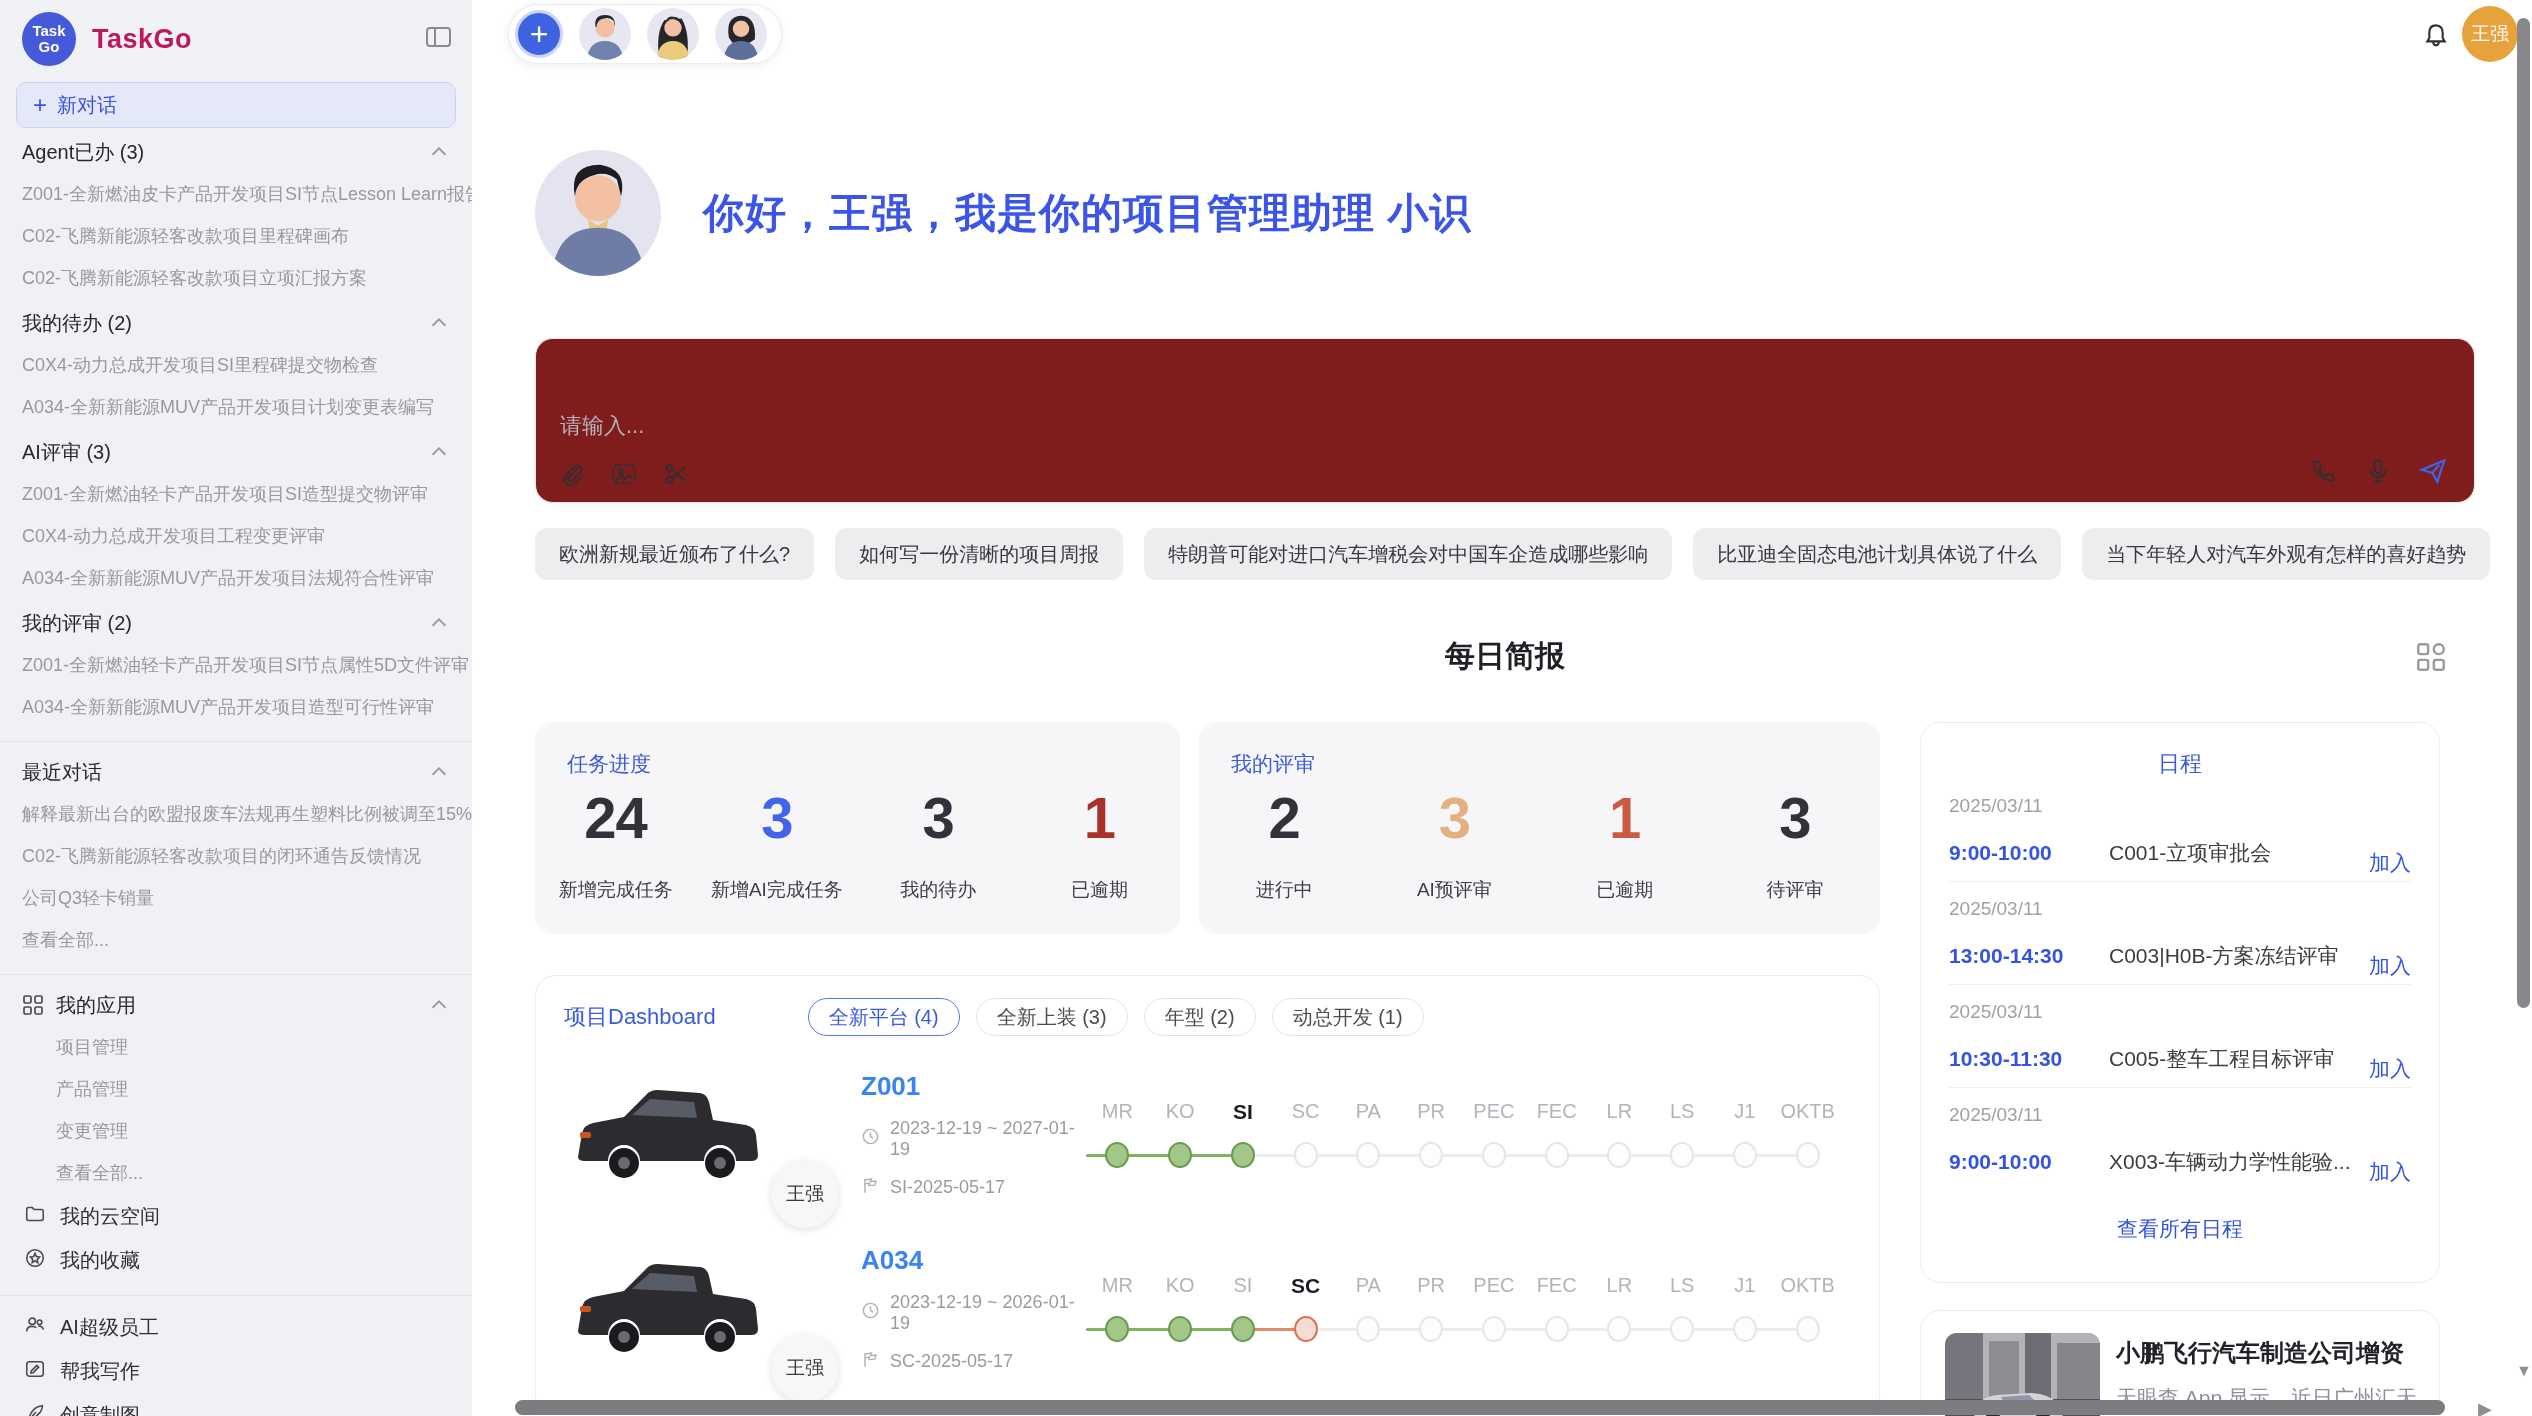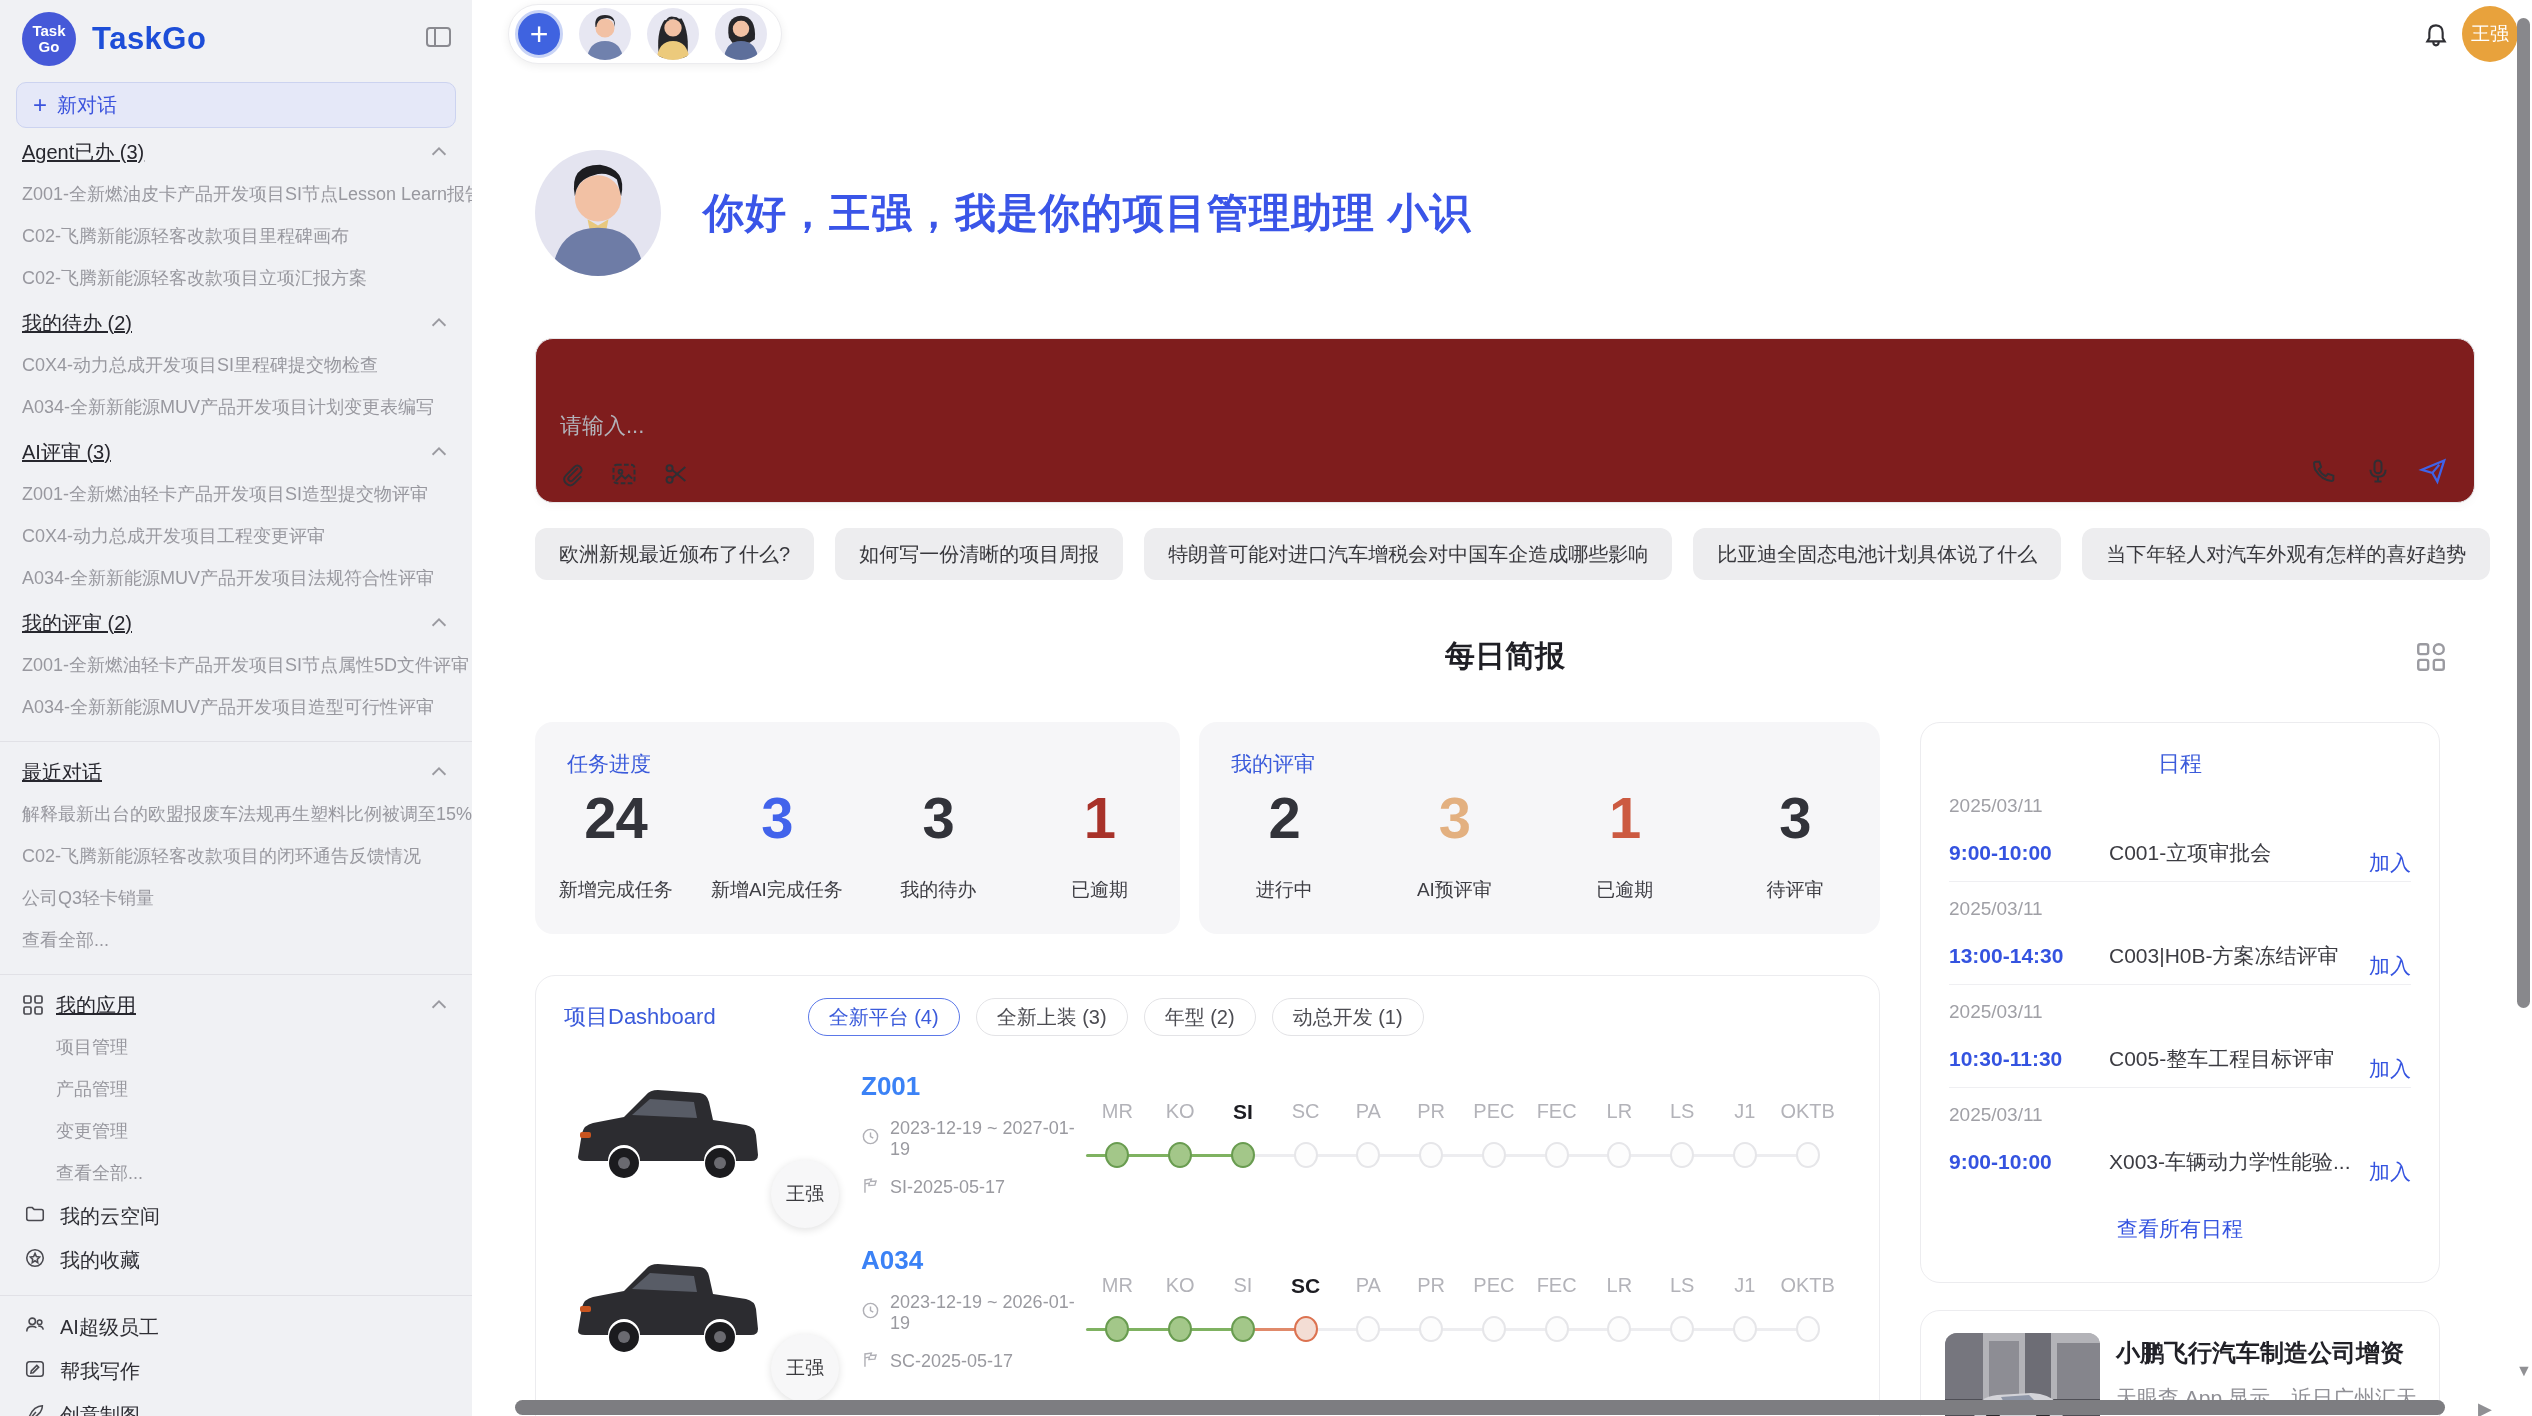--- a/index.html
+++ b/index.html
@@ -7,28 +7,28 @@
     font-family:"Liberation Sans","DejaVu Sans",sans-serif; }
   #stage { position:relative; width:2532px; height:1140px; background:#fff; }
 
   
   #sidebar { position:absolute; left:0; top:0; width:472px; height:1416px;
     background:#f0f1f4; overflow:hidden; }
   .side-top { display:flex; align-items:center; padding:12px 20px 0 22px; }
   .logo-circle { width:54px; height:54px; border-radius:50%; background:#4659d8;
     color:#fff; display:flex; flex-direction:column; align-items:center; justify-content:center;
     font-size:15px; font-weight:700; line-height:1.05; }
-  .brand { font-size:31px; font-weight:700; color:#1d4ed8; margin-left:16px; letter-spacing:.5px; }
+  .brand { font-size:27px; font-weight:700; color:#be185d; margin-left:16px; letter-spacing:.5px; }
   .panel-toggle { margin-left:auto; cursor:pointer; }
   .new-chat { margin:16px 16px 0; height:46px; border-radius:10px; background:#e5e8f8;
     border:1px solid #ccd3f0; display:flex; align-items:center; padding:0 16px;
     color:#3b53dd; font-size:20px; gap:10px; cursor:pointer; }
   .new-chat .plus { font-size:24px; line-height:1; }
   .side-head { display:flex; align-items:center; height:42px; margin:3px 22px 0 22px;
-    font-size:20px; color:#27272e;text-decoration:underline; }
+    font-size:20px; color:#27272e; }
   .side-head .chev { margin-left:auto; display:flex; }
   .side-head .hicon { margin-right:12px; display:flex; }
   .side-item { height:42px; line-height:42px; margin-left:22px; padding-right:8px;
     font-size:18px; color:#98989f; white-space:nowrap; overflow:hidden; cursor:pointer; }
   .side-sub { margin-left:56px; }
   .sdivider { height:1px; background:#e1e1e6; margin:13px 0 9px 0; }
   .side-link { display:flex; align-items:center; gap:14px; height:44px; margin-left:24px;
     font-size:20px; color:#2f2f35; cursor:pointer; }
 
   

